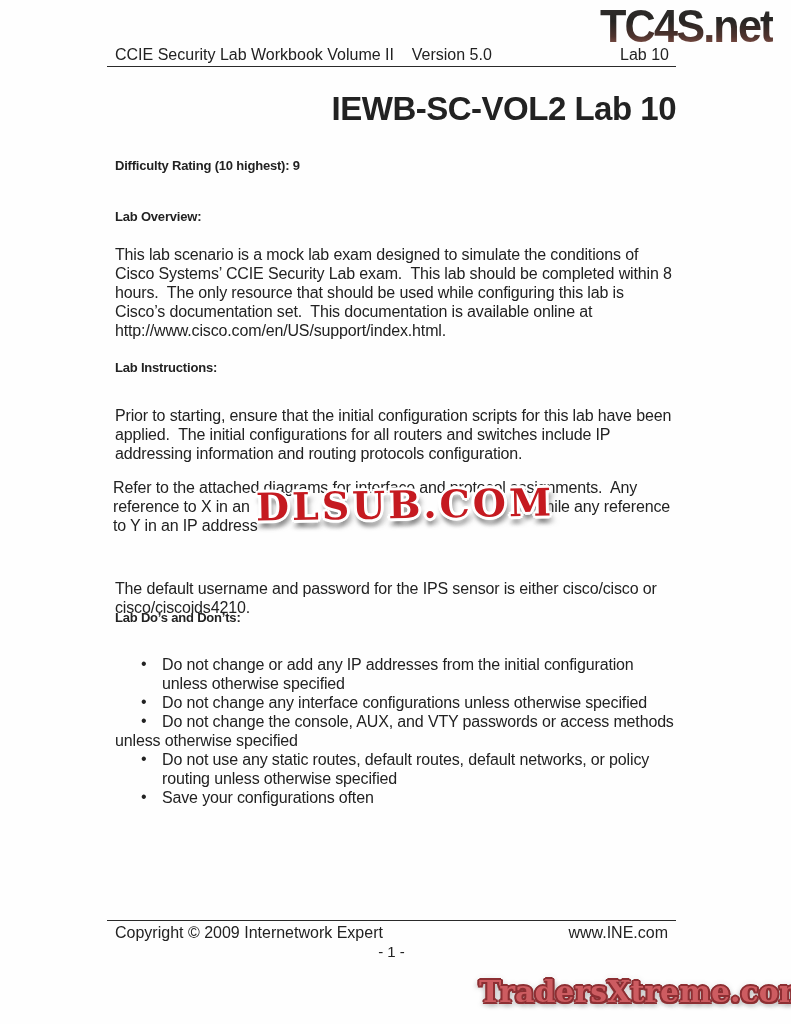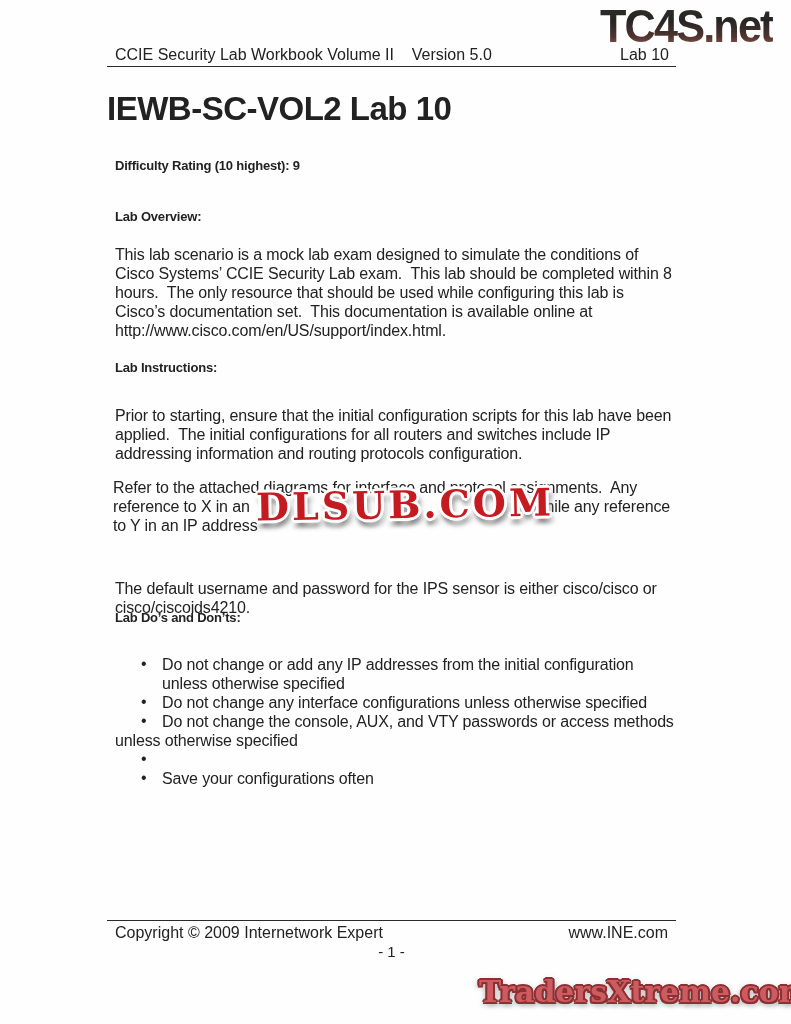--- a/index.html
+++ b/index.html
@@ -10,21 +10,21 @@
     font-family:"Liberation Sans", sans-serif;
   }
   .abs { position:absolute; }
   .body-text { font-size:16px; line-height:19px; white-space:pre; letter-spacing:-0.15px; }
   .heading { font-size:13px; font-weight:bold; letter-spacing:-0.2px; white-space:pre; }
   .rule { height:1px; background:#2a2a2a; }
 
   .header-text { font-size:16px; white-space:pre; }
 
   .doc-title {
-    left:107px; top:90px; width:569px; text-align:left;
+    left:107px; top:90px; width:569px; text-align:right;
     font-size:33px; font-weight:bold; letter-spacing:-0.5px; white-space:pre;
   }
 
   
   .tc4s {
     left:600px; top:-2px;
     font-size:47px; font-weight:bold; letter-spacing:-2px; white-space:pre;
     transform:scaleX(0.92); transform-origin:left top;
     background:linear-gradient(180deg,#343230 0%,#272523 42%,#4f342e 70%,#8a544a 88%,#a26a5a 100%);
     -webkit-background-clip:text; background-clip:text; color:transparent;
@@ -117,20 +117,22 @@
     <span class="b-marker">•</span>
     <span class="body-text">Do not change any interface configurations unless otherwise specified</span>
   </div>
   <div class="bullet-row">
     <span class="b-marker">•</span>
     <span class="body-text">Do not change the console, AUX, and VTY passwords or access methods</span>
   </div>
   <div class="body-text overflow-line">unless otherwise specified</div>
   <div class="bullet-row">
     <span class="b-marker">•</span>
+    <span class="body-text">Do not use any static routes, default routes, default networks, or policy
+routing unless otherwise specified</span>
   </div>
   <div class="bullet-row">
     <span class="b-marker">•</span>
     <span class="body-text">Save your configurations often</span>
   </div>
 </div>
 
 <div class="abs rule" style="left:107px; top:920px; width:569px;"></div>
 <div class="abs header-text" style="left:115px; top:924px;">Copyright © 2009 Internetwork Expert</div>
 <div class="abs header-text" style="right:123px; top:924px;">www.INE.com</div>

